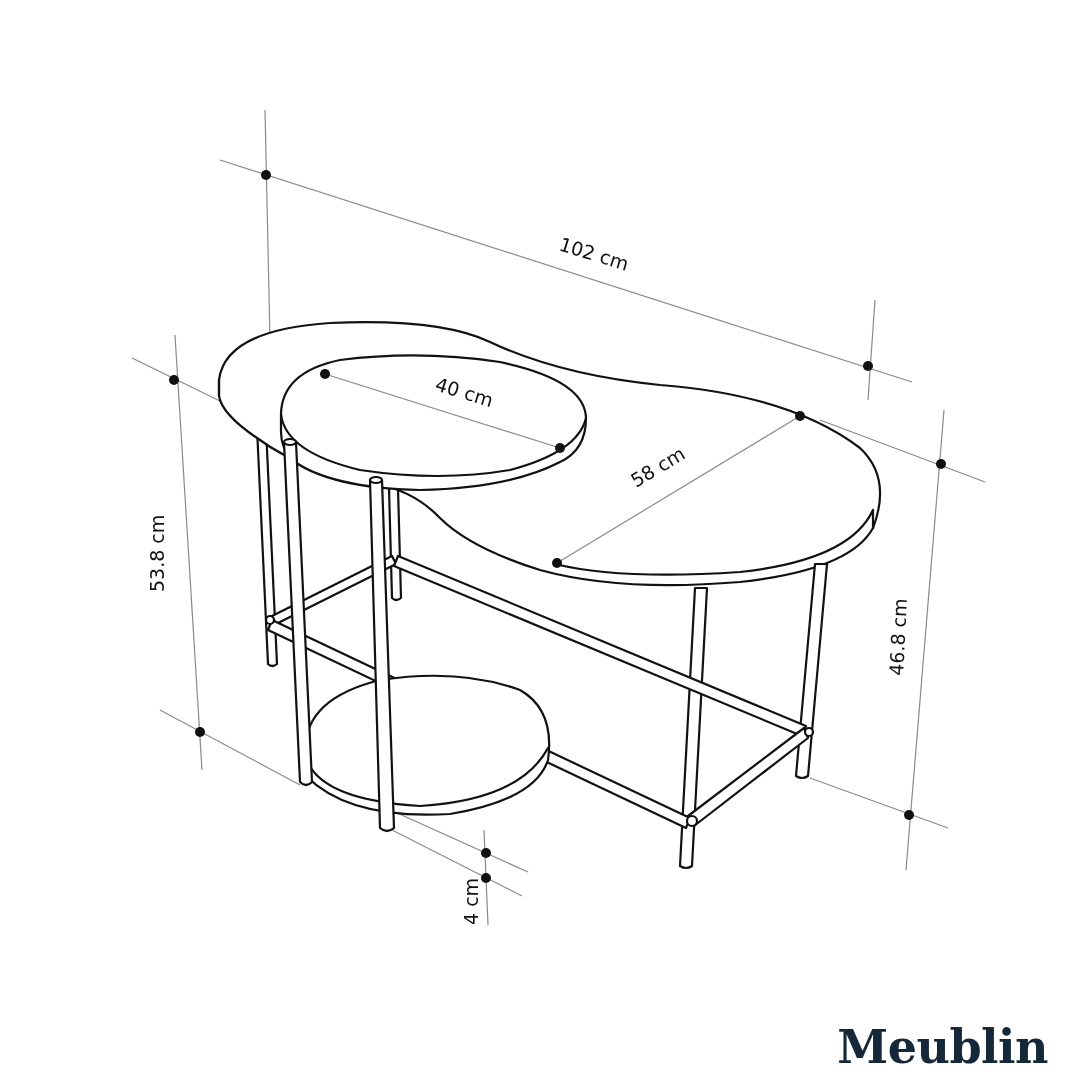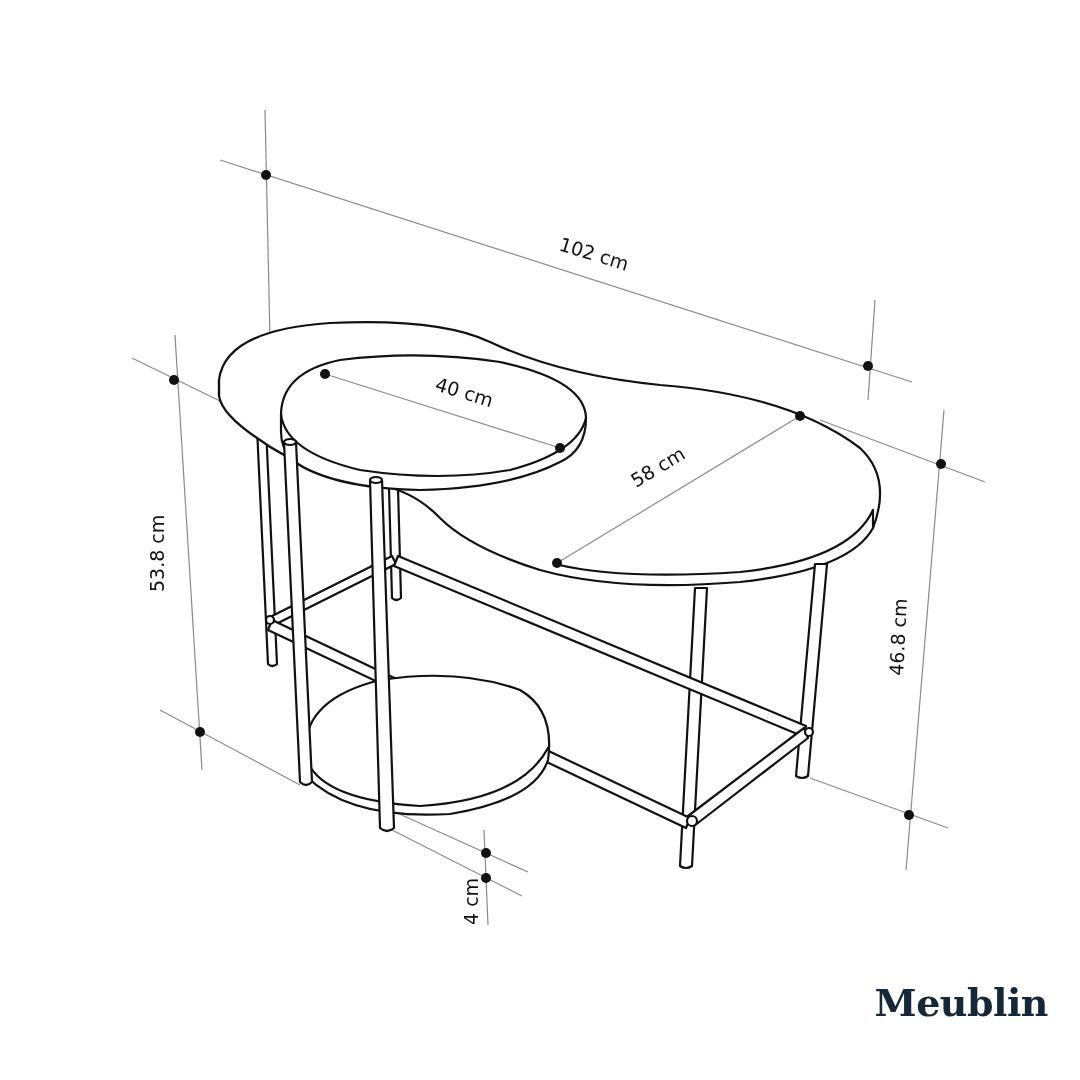--- a/index.html
+++ b/index.html
@@ -3,21 +3,21 @@
 <meta charset="utf-8">
 <style>
   html, body { margin:0; padding:0; background:#ffffff; }
   body { width:1080px; height:1080px; position:relative; overflow:hidden; font-family:"DejaVu Sans", sans-serif; }
   #diagram { position:absolute; left:0; top:0; width:1080px; height:1080px; }
   .dim { stroke:#8a8a8a; stroke-width:1.2; fill:none; }
   .obj { stroke:#111; stroke-width:2.2; fill:#fff; stroke-linejoin:round; stroke-linecap:round; }
   .objn { stroke:#111; stroke-width:2.2; fill:none; stroke-linecap:round; }
   .dot { fill:#111; }
   .lbl { font-family:"DejaVu Sans", sans-serif; font-size:19px; fill:#111; }
-  .brand { position:absolute; right:32px; top:980px; font-family:"DejaVu Serif", serif; font-weight:bold; font-size:38px; color:#14283a; letter-spacing:-0.5px; }
+  .brand { position:absolute; right:32px; top:1020px; font-family:"DejaVu Serif", serif; font-weight:bold; font-size:46px; color:#14283a; letter-spacing:-0.5px; }
 </style>
 </head>
 <body>
 
 <svg id="diagram" viewBox="0 0 1080 1080" xmlns="http://www.w3.org/2000/svg">
 
   <g>
     <line class="dim" x1="220" y1="160" x2="912" y2="382"></line>
     <line class="dim" x1="265" y1="110" x2="270" y2="340"></line>
     <line class="dim" x1="875" y1="300" x2="868" y2="400"></line>

